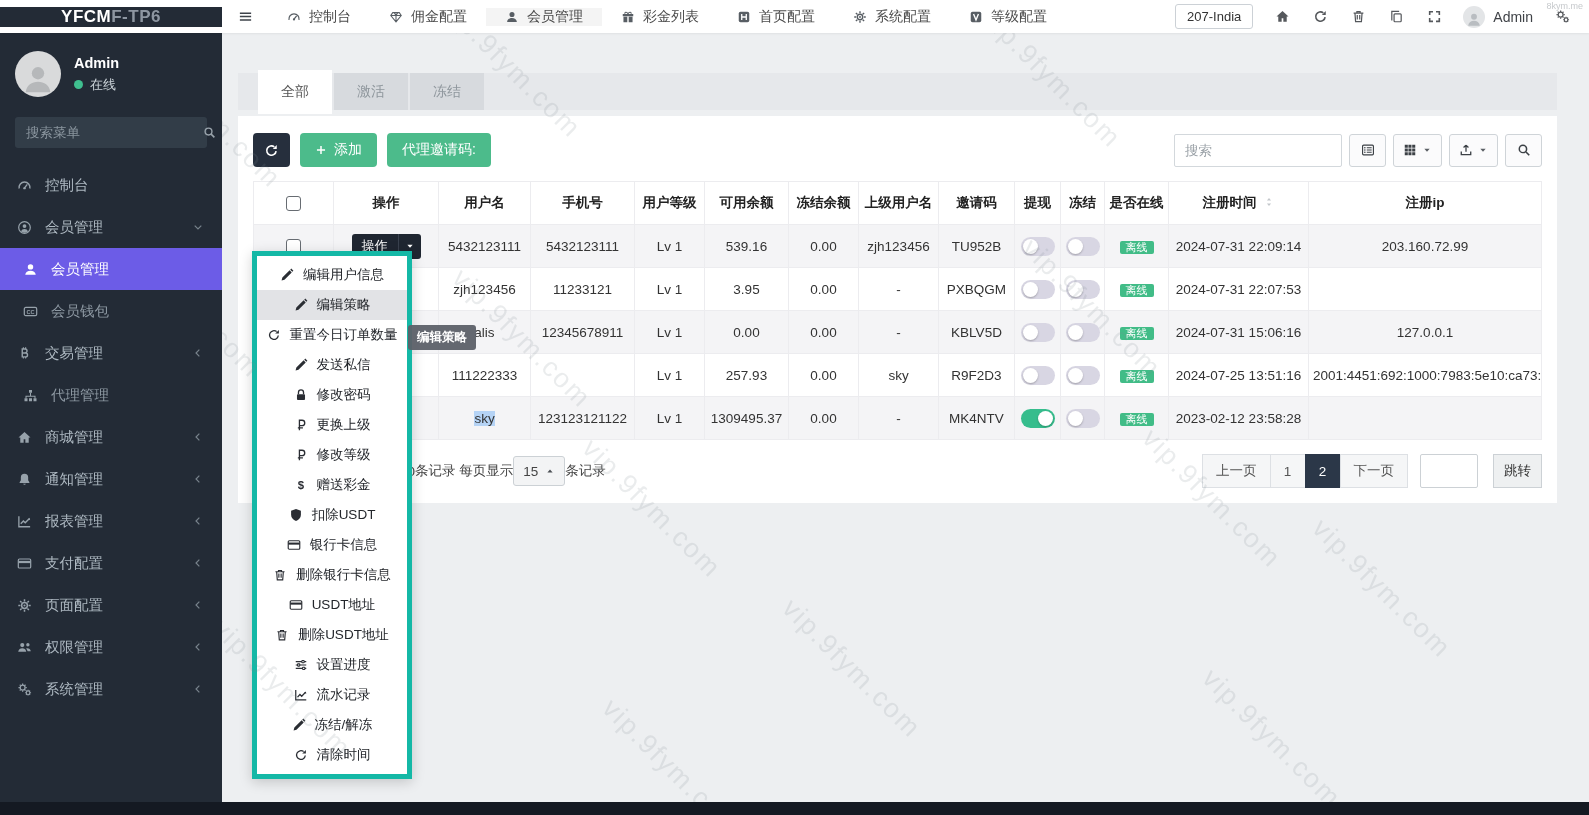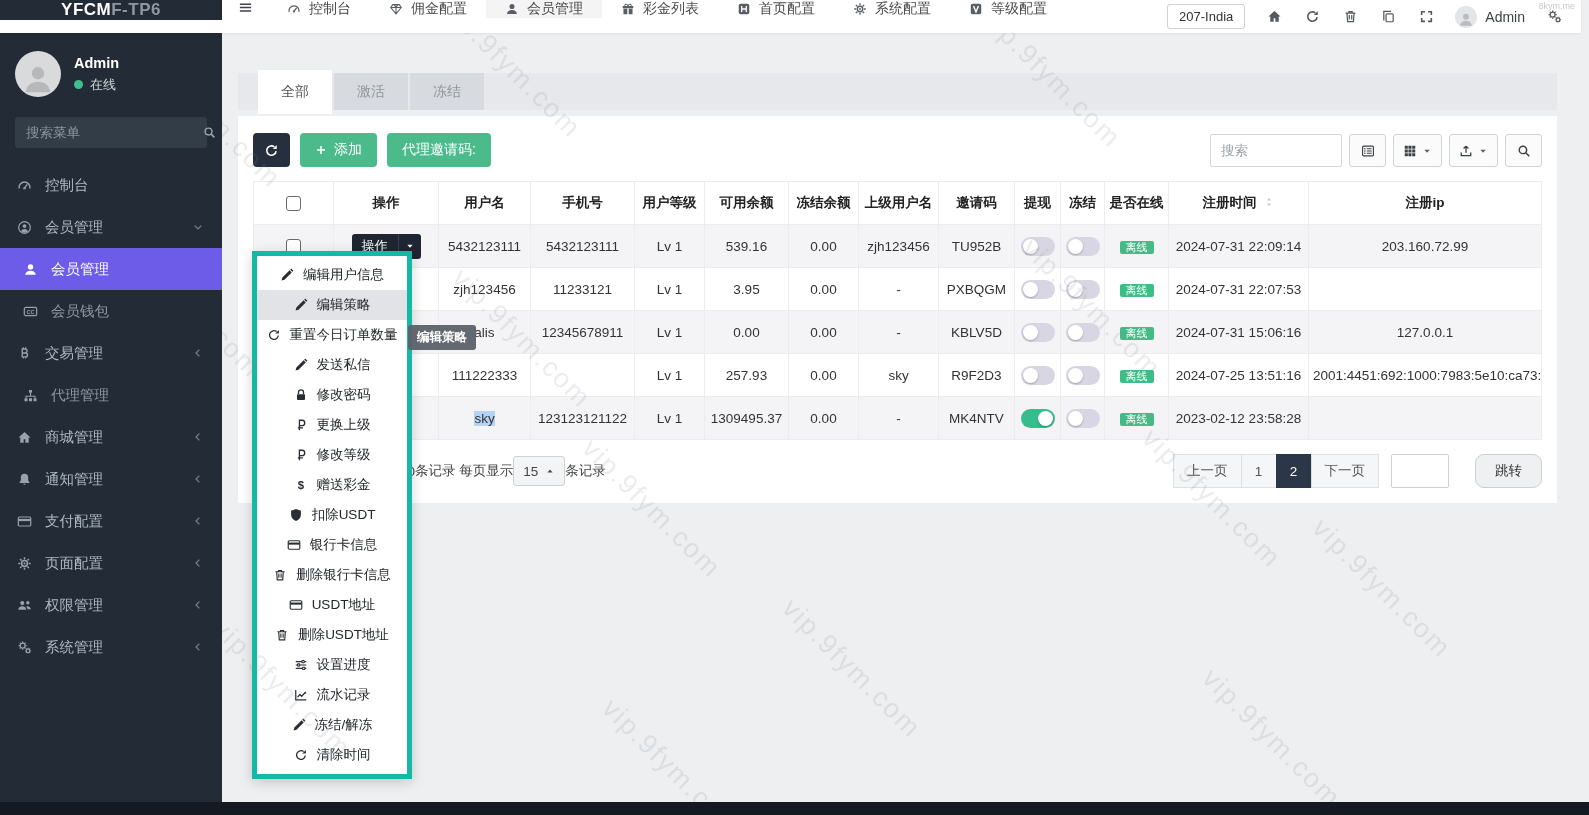--- a/index.html
+++ b/index.html
@@ -2,21 +2,21 @@
 <html><head>
 <meta charset="utf-8">
 <style>
   *{margin:0;padding:0;box-sizing:border-box}
   html,body{width:1589px;height:815px}
   body{font-family:"Liberation Sans","DejaVu Sans",sans-serif;background:#edeff1;position:relative;overflow:hidden;color:#333}
   .ic{display:inline-flex;align-items:center;justify-content:center}
   .ic svg{width:1em;height:1em;display:block}
 
   
-  .navbar{position:absolute;top:0;left:0;right:8px;height:33px;background:#fff;display:flex;align-items:flex-start;z-index:40;box-shadow:0 1px 2px rgba(0,0,0,.06)}
+  .navbar{position:absolute;top:0;left:0;right:0;height:33px;background:#fff;display:flex;align-items:center;z-index:40;box-shadow:0 1px 2px rgba(0,0,0,.06)}
   .brand{width:222px;background:#232b36;color:#fff;display:flex;align-items:center;justify-content:center;font-size:17px;font-weight:bold;letter-spacing:.5px}
   .brand .lt{color:#8d96a1}
   .hamburger{width:46px;display:flex;align-items:center;justify-content:center;color:#3e434a;font-size:15px;cursor:pointer}
   .nav-items{display:flex;align-items:stretch}
   .nav-item{display:flex;align-items:center;gap:8px;padding:0 19px;font-size:14px;color:#4b4b4b;cursor:pointer}
   .nav-item .ic{font-size:14px;color:#585e64}
   .nav-item.active{background:#f4f4f4}
   .nav-right{margin-left:auto;display:flex;align-items:center;padding-right:8px;position:relative}
   .lang-btn{border:1px solid #ccd1d6;background:#fff;border-radius:3px;padding:4px 11px;font-size:13px;color:#333;cursor:pointer;margin-right:10px;font-family:inherit}
   .nav-icon-btn{width:38px;height:33px;display:flex;align-items:center;justify-content:center;color:#55585c;font-size:15px;cursor:pointer;background:none;border:none}
@@ -44,26 +44,26 @@
   .menu-item.child{padding-left:21px}
   .menu-item.muted{color:#8e99a3}
 
   
   .main{position:absolute;left:222px;top:33px;right:0;bottom:13px;background:#edeff1}
   .tabs-band{margin:40px 32px 0 16px;height:37px;background:#e6e8eb;display:flex;align-items:center;padding-left:20px}
   .tab{height:37px;display:flex;align-items:center;padding:0 23px;font-size:14px;color:#8f979d;background:#d7dade;margin-right:2px;cursor:pointer}
   .tab.active{background:#fff;color:#555;height:44px;z-index:2}
   .card{margin:6px 32px 0 16px;background:#fff;padding:15px;position:relative}
 
-  .toolbar{display:flex;align-items:flex-end;margin:2px 0 14px}
+  .toolbar{display:flex;align-items:center;margin:2px 0 14px}
   .btn-dark-sq{width:37px;height:34px;background:#262f3d;border:none;border-radius:4px;color:#fff;font-size:15px;display:flex;align-items:center;justify-content:center;cursor:pointer}
   .btn-green{height:34px;background:#4cbb8b;border:none;border-radius:4px;color:#fff;font-size:14px;display:flex;align-items:center;gap:7px;padding:0 15px;margin-left:10px;cursor:pointer;font-family:inherit}
   .btn-green .ic{font-size:12px}
   .toolbar-right{margin-left:auto;display:flex;align-items:center}
-  .search-input{width:132px;height:33px;border:1px solid #d3d8dc;border-radius:2px;padding:0 10px;font-size:13.5px;outline:none;font-family:inherit}
+  .search-input{width:168px;height:33px;border:1px solid #d3d8dc;border-radius:2px;padding:0 10px;font-size:13.5px;outline:none;font-family:inherit}
   .search-input::placeholder{color:#9aa1a7}
   .tb-btn{height:33px;min-width:37px;border:1px solid #cfd4d8;background:#fbfbfc;border-radius:3px;margin-left:7px;display:flex;align-items:center;justify-content:center;gap:5px;color:#3c4146;font-size:14px;padding:0 9px;cursor:pointer}
   .tb-btn .caret{font-size:10px;color:#5a5f64}
 
   table{width:100%;border-collapse:collapse;table-layout:fixed}
   th{font-size:13.5px;font-weight:bold;color:#222;padding:12px 4px;text-align:center;border:1px solid #ececef;background:#fff;white-space:nowrap;overflow:hidden}
   td{font-size:13.5px;color:#333;text-align:center;height:43px;padding:0 4px;border:1px solid #ececef;white-space:nowrap;overflow:hidden}
   tr.stripe td{background:#f4f4f6}
   .cbx{width:15px;height:15px;border:1.5px solid #676c72;border-radius:3px;display:inline-block;background:#fff;vertical-align:middle;cursor:pointer}
   .sort-ic{color:#c3c7cb;font-size:12px;margin-left:6px;vertical-align:-1px}
@@ -79,21 +79,21 @@
 
   .pag{display:flex;align-items:center;margin-top:14px;font-size:13.5px;color:#444}
   .pag-info{margin-left:120px;display:flex;align-items:center;}
   .size-sel{border:1px solid #ccd1d5;background:#f3f4f5;border-radius:3px;height:30px;display:flex;align-items:center;gap:7px;padding:0 9px;cursor:pointer}
   .size-sel .caret{font-size:10px;color:#4a4e53}
   .pag-right{margin-left:auto;display:flex;align-items:center}
   .pg{height:34px;min-width:36px;border:1px solid #dde0e4;background:#f5f6f7;display:flex;align-items:center;justify-content:center;padding:0 13px;color:#555;cursor:pointer;margin-left:-1px;font-size:13.5px}
   .pg.first{margin-left:0}
   .pg.active{background:#2b3748;border-color:#2b3748;color:#fff}
   .jump-input{width:58px;height:34px;border:1px solid #ccd1d5;border-radius:2px;margin-left:12px;outline:none;padding:0 6px;font-family:inherit}
-  .jump-btn{height:34px;border:1px solid #ccd1d5;background:#eef0f1;border-radius:9px;margin-left:26px;padding:0 19px;font-size:13.5px;color:#333;cursor:pointer;font-family:inherit}
+  .jump-btn{height:34px;border:1px solid #ccd1d5;background:#eef0f1;border-radius:0;margin-left:15px;padding:0 10px;font-size:13.5px;color:#333;cursor:pointer;font-family:inherit}
 
   
   .dropdown{position:absolute;left:30px;top:218px;width:160px;background:#fff;border:5px solid #14b8a6;box-shadow:0 3px 12px rgba(0,0,0,.18);padding:4px 0;z-index:20}
   .dd-item{height:30px;display:flex;align-items:center;justify-content:center;gap:9px;font-size:13.5px;color:#23262b;cursor:pointer;white-space:nowrap}
   .dd-item .ic{font-size:14px;color:#2a2d33}
   .dd-item.active{background:#e2e3e6}
   .tooltip{position:absolute;left:186px;top:292px;background:rgba(92,96,104,.95);color:#fff;font-size:12.5px;font-weight:bold;padding:4px 9px;border-radius:3px;z-index:26;white-space:nowrap}
 
   .bottom-bar{position:absolute;left:0;right:0;bottom:0;height:13px;background:#141922;z-index:50}
 
@@ -351,20 +351,35 @@
           </svg>
         </span>
       </div>
       <div class="menu-item">
         <span class="ic">
           <svg viewBox="0 0 16 16">
             <path fill="currentColor" d="M8 1.8a3.9 3.9 0 0 0-3.9 3.9v3.1L2.8 11v.8h10.4V11l-1.3-2.2V5.7A3.9 3.9 0 0 0 8 1.8zM6.5 12.6a1.6 1.6 0 0 0 3 0z"></path>
           </svg>
         </span>
         <span>通知管理</span>
+        <span class="chev ic">
+          <svg viewBox="0 0 16 16">
+            <path fill="none" stroke="currentColor" stroke-width="1.6" d="M9.8 3.6 5.4 8l4.4 4.4"></path>
+          </svg>
+        </span>
+      </div>
+      <div class="menu-item">
+        <span class="ic">
+          <svg viewBox="0 0 16 16">
+            <path fill="none" stroke="currentColor" stroke-width="1.4" d="M2 2.4v11.2h12"></path>
+            <path fill="none" stroke="currentColor" stroke-width="1.5" d="M4 10.4l2.8-3 2 2L13 5"></path>
+            <path fill="currentColor" d="M13.6 4l.4 2.6-2.4-1z"></path>
+          </svg>
+        </span>
+        <span>报表管理</span>
         <span class="chev ic">
           <svg viewBox="0 0 16 16">
             <path fill="none" stroke="currentColor" stroke-width="1.6" d="M9.8 3.6 5.4 8l4.4 4.4"></path>
           </svg>
         </span>
       </div>
       <div class="menu-item">
         <span class="ic">
           <svg viewBox="0 0 16 16">
             <rect x="1.4" y="3.2" width="13.2" height="9.6" rx="1.2" fill="none" stroke="currentColor" stroke-width="1.3"></rect>

